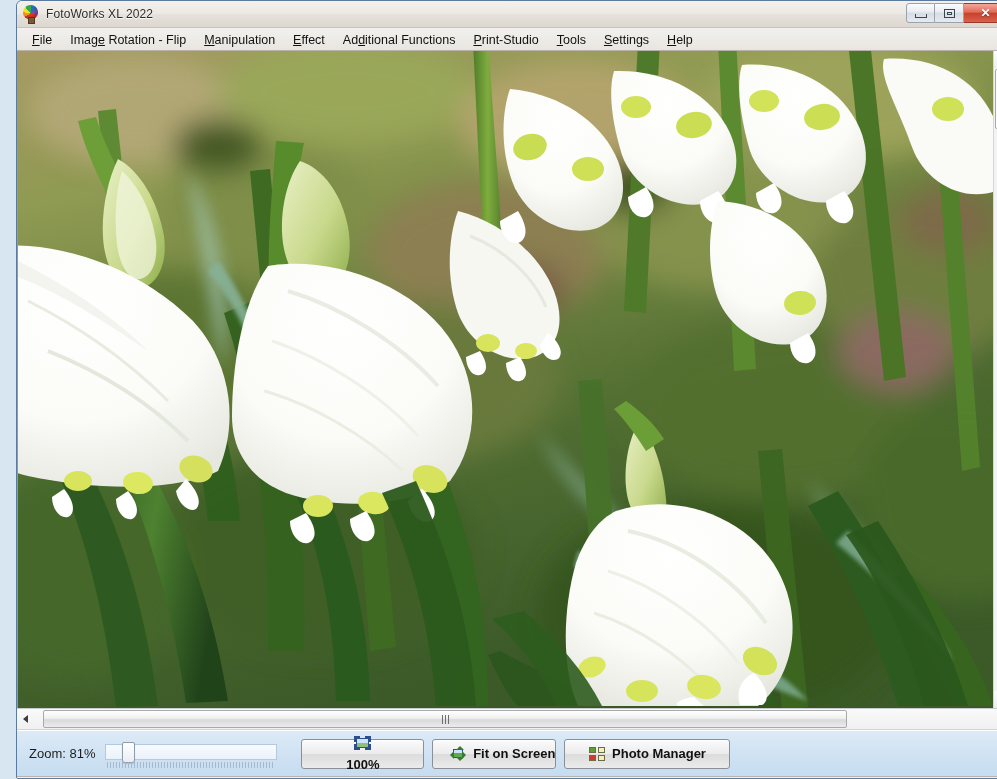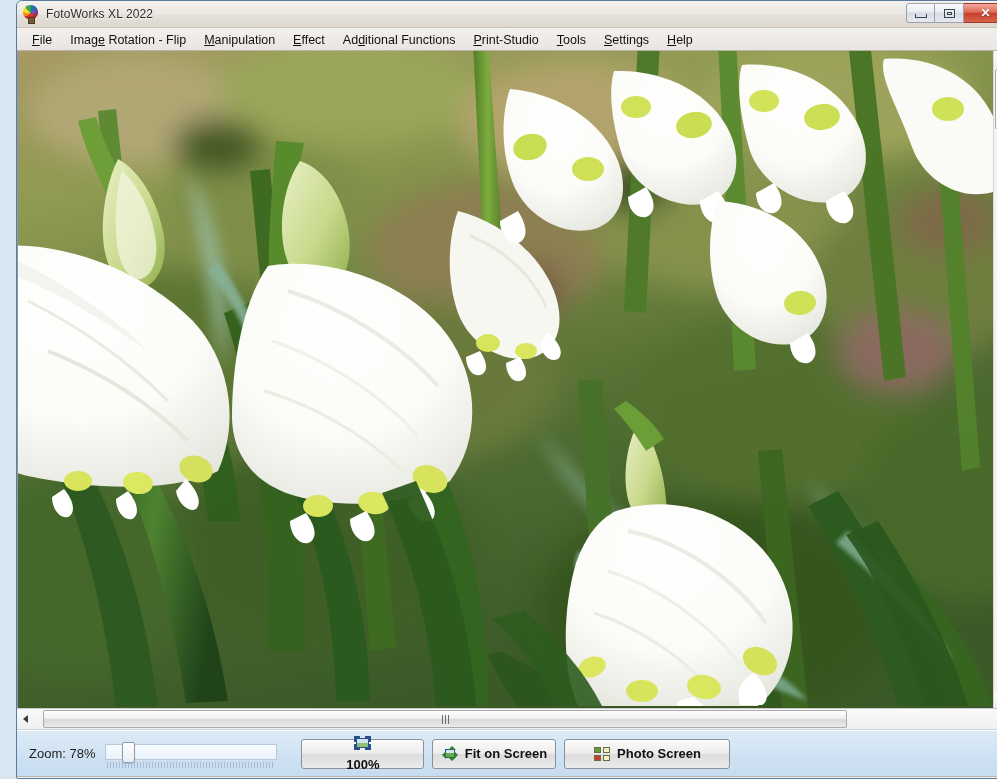--- a/index.html
+++ b/index.html
@@ -165,21 +165,21 @@
   .tbtn{
     height:30px;box-sizing:border-box;
     border:1px solid #8a9099;border-radius:3px;
     background:linear-gradient(180deg,#fbfbfb 0%,#ececec 48%,#dcdcdc 52%,#ebebeb 100%);
     display:flex;align-items:center;justify-content:center;gap:7px;
     font-size:13px;font-weight:bold;color:#101010;
     box-shadow:inset 0 1px 0 rgba(255,255,255,.8);
     cursor:default;
   }
   #btn-100{width:123px;margin-left:24px;flex-direction:column;}
-  #btn-fit{width:124px;margin-left:8px;}
+  #btn-fit{width:124px;margin-left:8px;justify-content:flex-end;}
   #btn-pm{width:166px;margin-left:8px;}
   .ico-100{width:17px;height:14px;position:relative;flex:0 0 auto;}
   .ico-100 .pic{
     position:absolute;left:2px;top:2px;width:13px;height:10px;box-sizing:border-box;
     border:1px solid #2b4f8a;background:linear-gradient(180deg,#cfe2f7 0 55%,#8fc07a 55% 100%);
   }
   .ico-100 .c{position:absolute;width:4px;height:4px;border:2px solid #2b4f8a;}
   .ico-100 .c1{left:0;top:0;border-right:none;border-bottom:none;}
   .ico-100 .c2{right:0;top:0;border-left:none;border-bottom:none;}
   .ico-100 .c3{left:0;bottom:0;border-right:none;border-top:none;}
@@ -480,21 +480,21 @@
     </div>
     <div class="h-thumb">
       <div class="grip-v"></div>
     </div>
     <div class="hs-arrow" style="position:absolute;right:2px;">
       <div class="tri-rt"></div>
     </div>
   </div>
 
   <div class="toolbar">
-    <div class="zoom-label">Zoom: 78%</div>
+    <div class="zoom-label">Zoom: 81%</div>
 
     <div class="slider-wrap">
       <div class="slider-track"></div>
       <div class="slider-thumb"></div>
       <div class="slider-ticks"></div>
     </div>
 
     <div class="tbtn" id="btn-100">
       <span class="ico-100">
         <span class="pic"></span>
@@ -517,21 +517,21 @@
       <span>Fit on Screen</span>
     </div>
 
     <div class="tbtn" id="btn-pm">
       <span class="ico-pm">
         <span class="pm1"></span>
           <span class="pm2"></span>
           <span class="pm3"></span>
           <span class="pm4"></span>
       </span>
-      <span>Photo Screen</span>
+      <span>Photo Manager</span>
     </div>
   </div>
 
   <div class="statusbar">
     <div class="sb-pad"></div>
 
     <div class="sb-cell sb-file">IMG_4222.jpg</div>
 
   </div>
 

